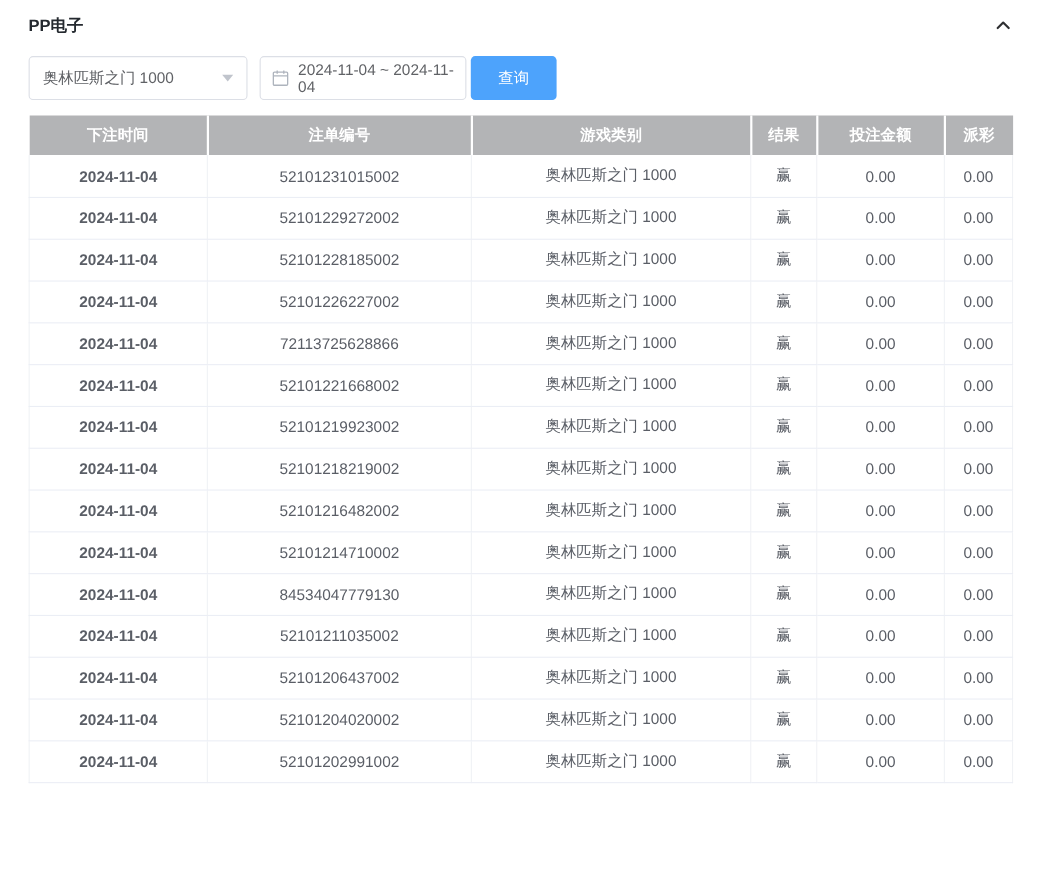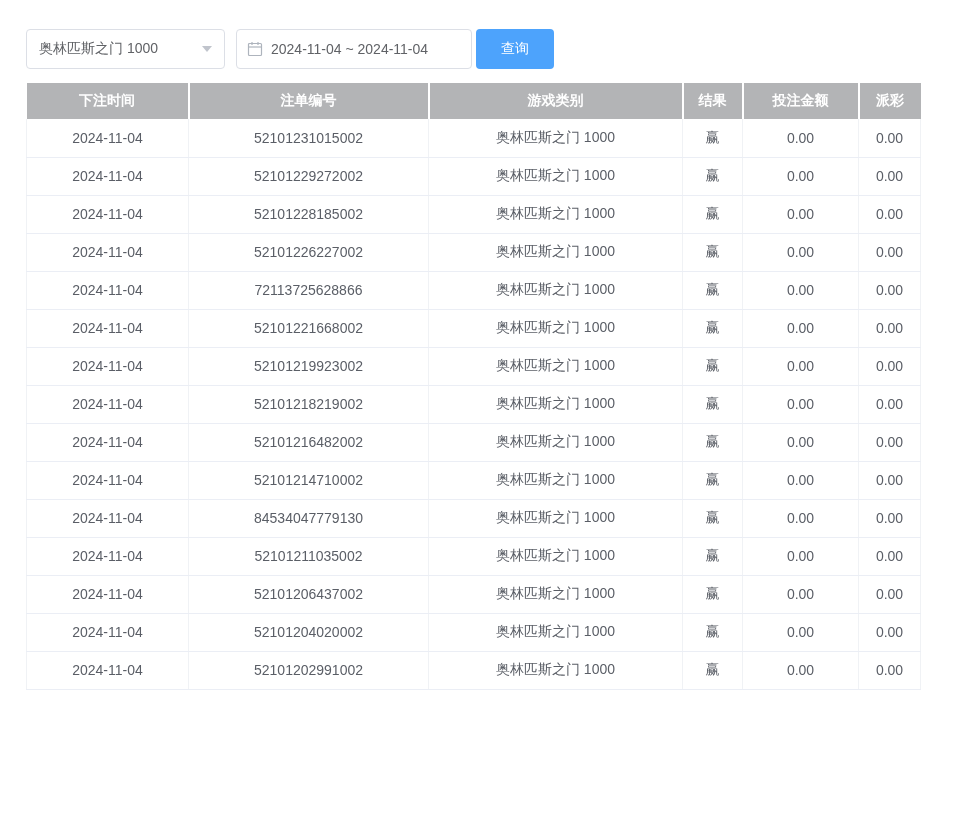--- a/index.html
+++ b/index.html
@@ -22,21 +22,21 @@
     width: 199px; height: 40px; border: 1px solid #dcdfe6; border-radius: 4px;
     display: flex; align-items: center; justify-content: space-between;
     padding: 0 12px; font-size: 14px; color: #606266; cursor: pointer; background: #fff;
   }
   .caret {
     width: 0; height: 0;
     border-left: 5px solid transparent; border-right: 5px solid transparent;
     border-top: 6px solid #c0c4cc;
   }
   .date-box {
-    margin-left: 11px; width: 236px; height: 40px;
+    margin-left: 11px; width: 188px; height: 40px;
     border: 1px solid #dcdfe6; border-radius: 4px; background: #fff;
     display: flex; align-items: center; padding: 0 10px; gap: 8px;
     font-size: 14px; color: #606266; cursor: pointer;
   }
   .btn-group { margin-left: 11px; display: flex; }
   .qbtn {
     width: 78px; height: 40px; background: #fff; border: 1px solid #e4e7ed;
     font-size: 14px; color: #c0c4cc; cursor: pointer; border-radius: 4px;
     margin-left: -1px; font-family: inherit;
   }
@@ -66,27 +66,35 @@
   .bet-table th {
     background: #b3b4b6; color: #ffffff; font-weight: bold; height: 36px;
     text-align: center; border-right: 2px solid #ffffff;
   }
   .bet-table th:last-child { border-right: none; }
   .bet-table td {
     height: 38px; text-align: center; color: #5a5e66;
     border-bottom: 1px solid #ebeef5; border-right: 1px solid #f0f2f5;
     background: #fff;
   }
-  .bet-table td:first-child { border-left: 1px solid #f0f2f5; }
+  .bet-table td:first-child { border-left: 1px solid #f0f2f5; font-weight: bold; }
 </style>
 </head>
 <body>
 
 <div class="panel">
 
+  <div class="panel-header">
+    <span class="panel-title">PP电子</span>
+    <span class="chevron-btn">
+      <svg width="16" height="16" viewBox="0 0 16 16" fill="none" stroke="#303133" stroke-width="2" stroke-linecap="round" stroke-linejoin="round">
+        <polyline points="3,10.5 8,5.5 13,10.5"></polyline>
+      </svg>
+    </span>
+  </div>
 
   <div class="filter-row">
     <div class="select-box">
       <span>奥林匹斯之门 1000</span>
       <span class="caret"></span>
     </div>
 
     <div class="date-box">
       <span style="display:flex;align-items:center;">
         <svg width="16" height="16" viewBox="0 0 16 16" fill="none" stroke="#aeb4bd" stroke-width="1.2">

